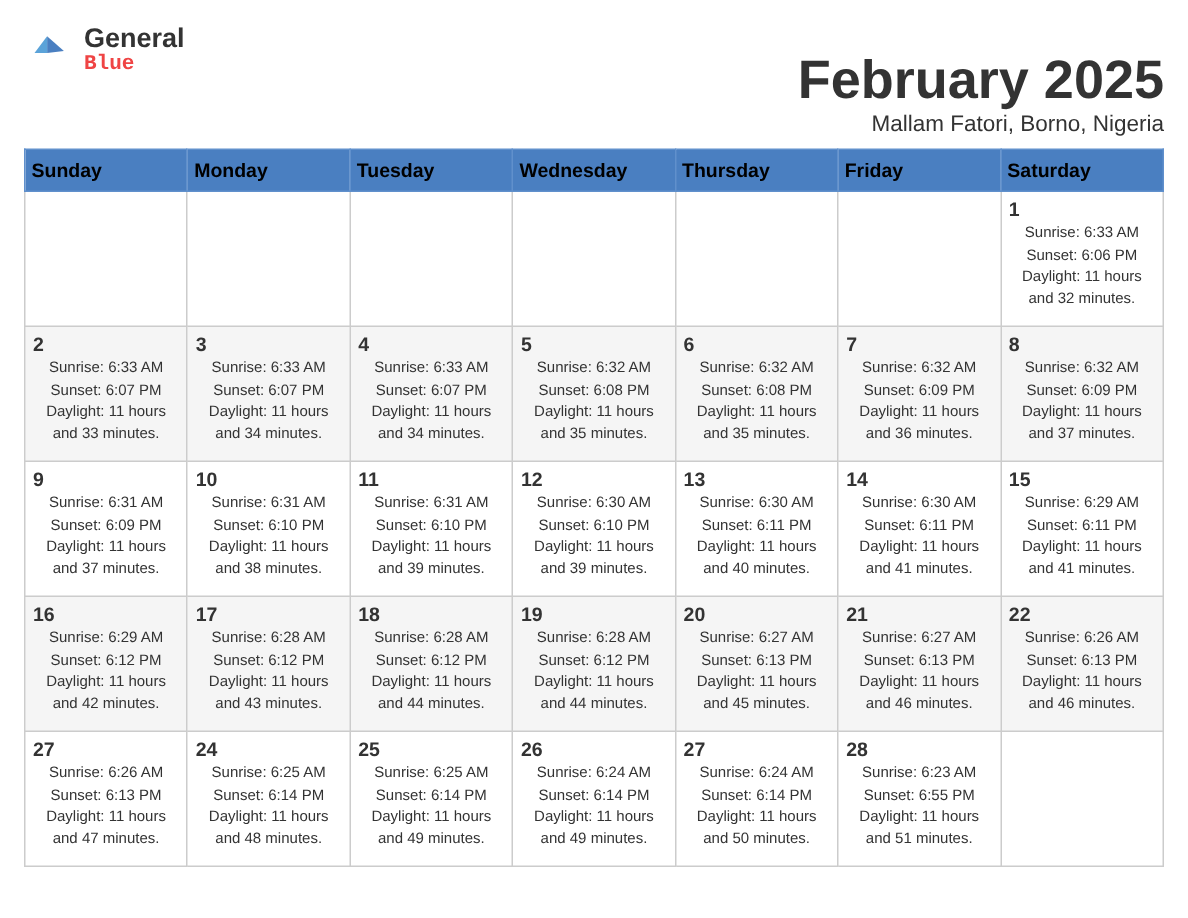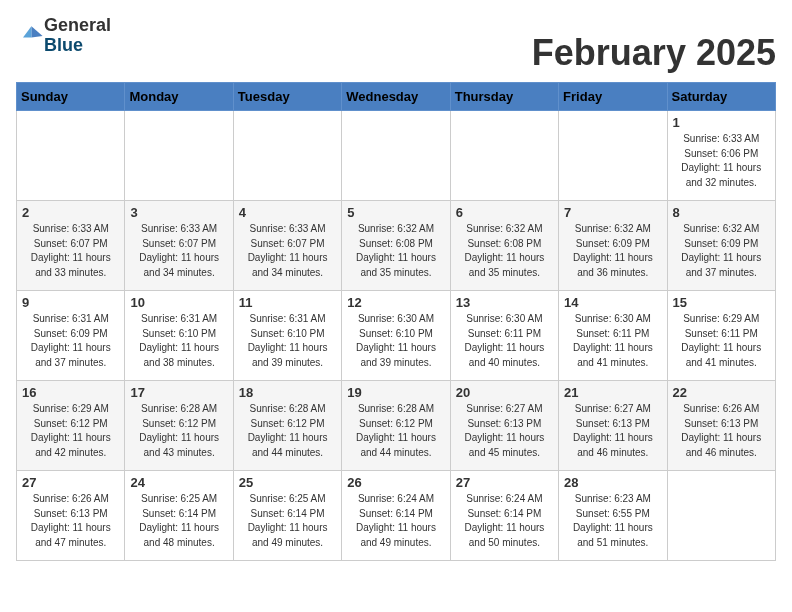--- a/index.html
+++ b/index.html
@@ -12,21 +12,21 @@
     }
     .header {
       display: flex;
       justify-content: space-between;
       align-items: flex-start;
       margin-bottom: 8px;
     }
     .logo {
       display: flex;
       align-items: center;
-      gap: 0;
+      gap: 12px;
     }
     .logo-text {
       display: flex;
       flex-direction: column;
       line-height: 1.1;
     }
     .logo-icon {
       width: 28px;
       height: 28px;
     }
@@ -95,25 +95,26 @@
 <div class="header">
   <div class="logo">
     <svg class="logo-icon" viewBox="0 0 40 40">
       <rect x="0" y="0" width="40" height="40" fill="none"></rect>
 
       <polygon points="22,6 38,20 22,22" fill="#4a7fc1"></polygon>
       <polygon points="22,6 22,22 10,22" fill="#5ba3d9"></polygon>
     </svg>
     <div class="logo-text">
       <span style="font-size:18px;font-weight:bold;color:#333;">General</span>
-      <span style="font-size:18px;font-weight:bold;color:#0c4a6e;">Blue</span>
+      <span style="font-size:14px;font-weight:bold;color:#ef4444;font-family:Liberation Mono, monospace;">Blue</span>
     </div>
   </div>
   <div class="title-block">
     <div class="month-title">February 2025</div>
+    <div class="location">Mallam Fatori, Borno, Nigeria</div>
   </div>
 </div>
 
 <table class="calendar">
   <thead>
     <tr>
     <th>Sunday</th>
         <th>Monday</th>
         <th>Tuesday</th>
         <th>Wednesday</th>

